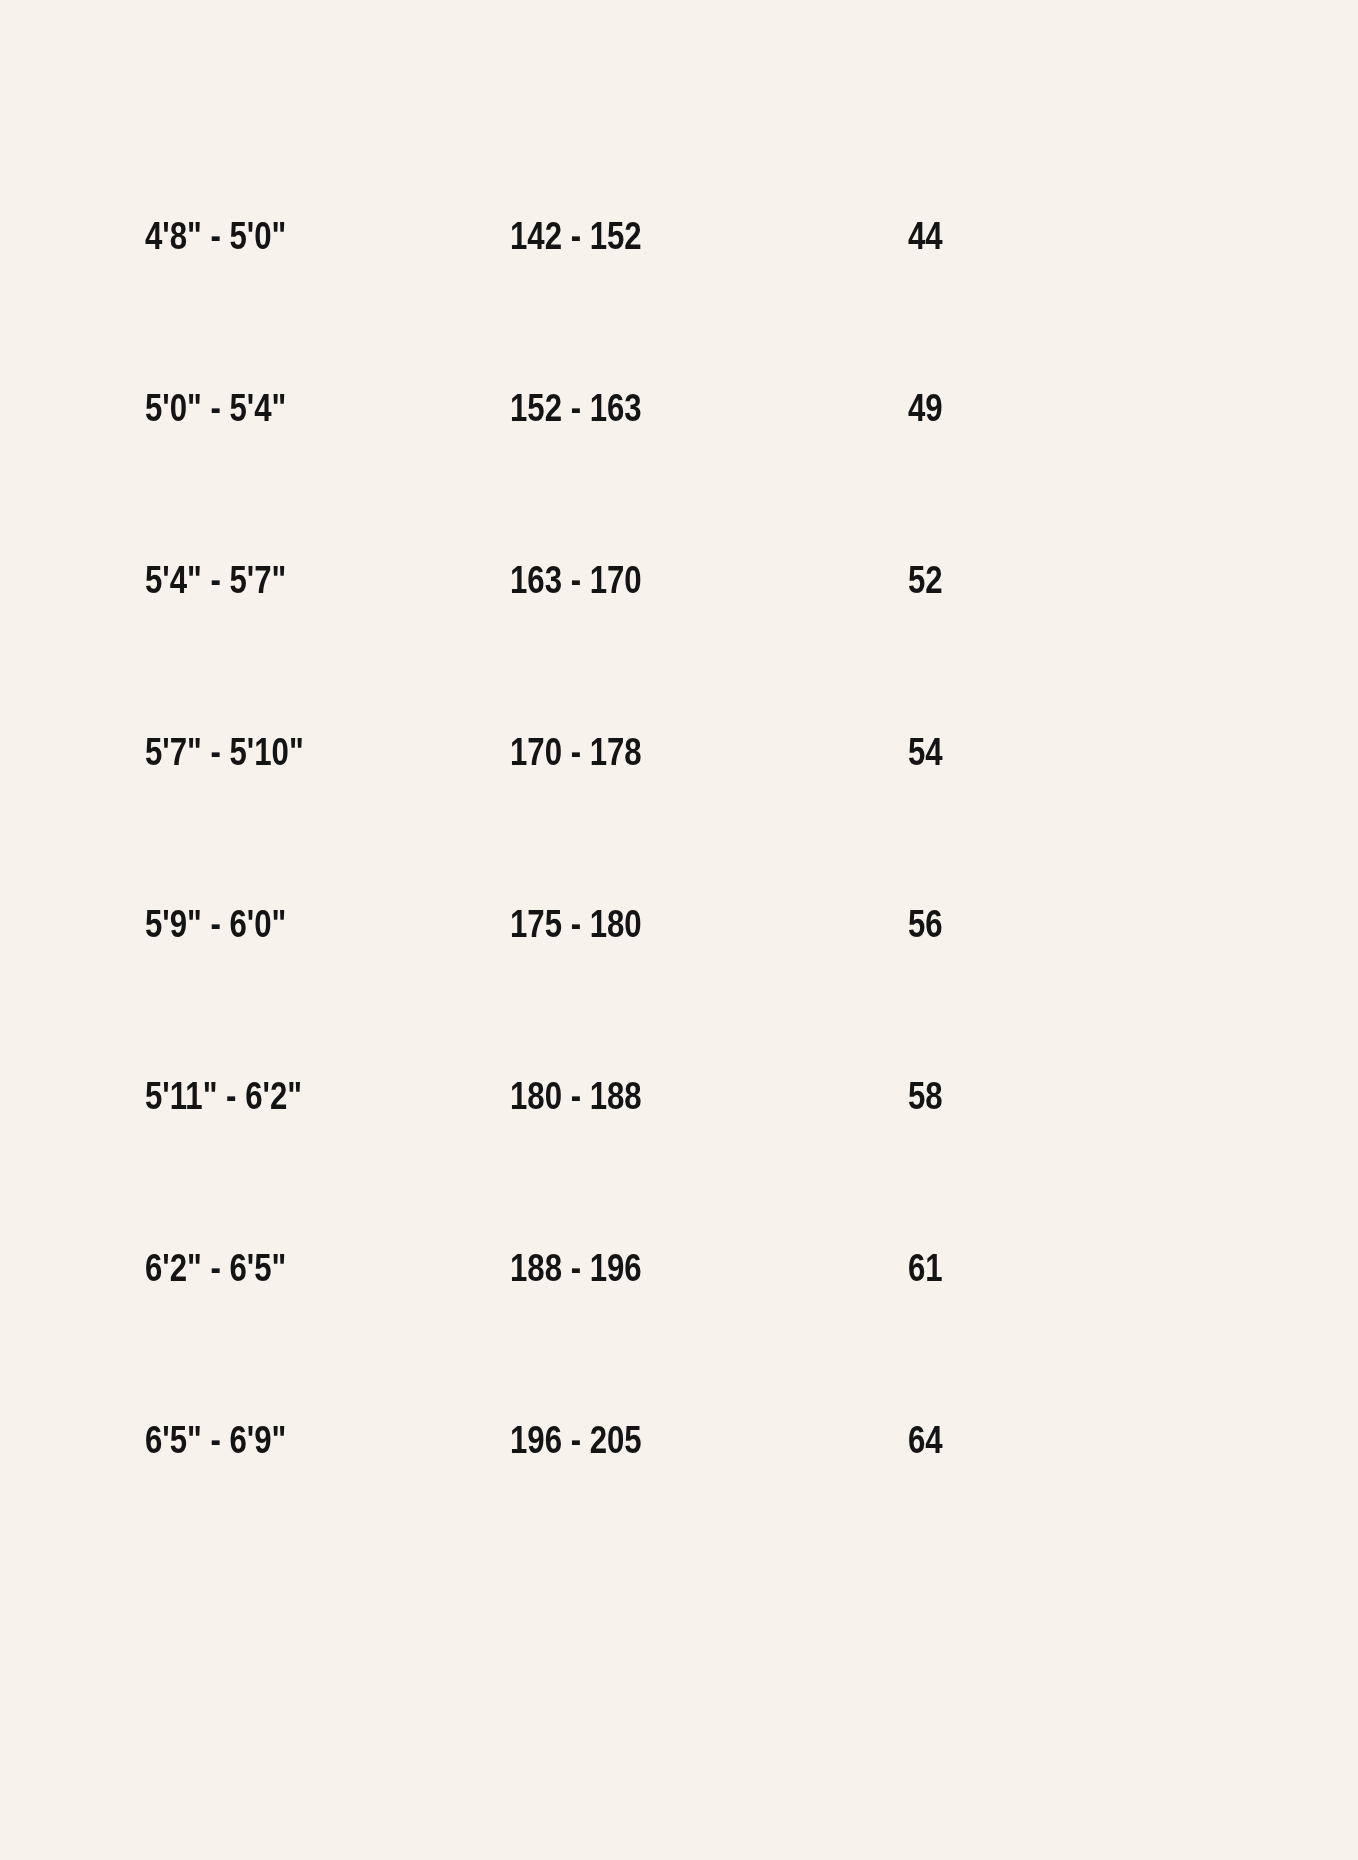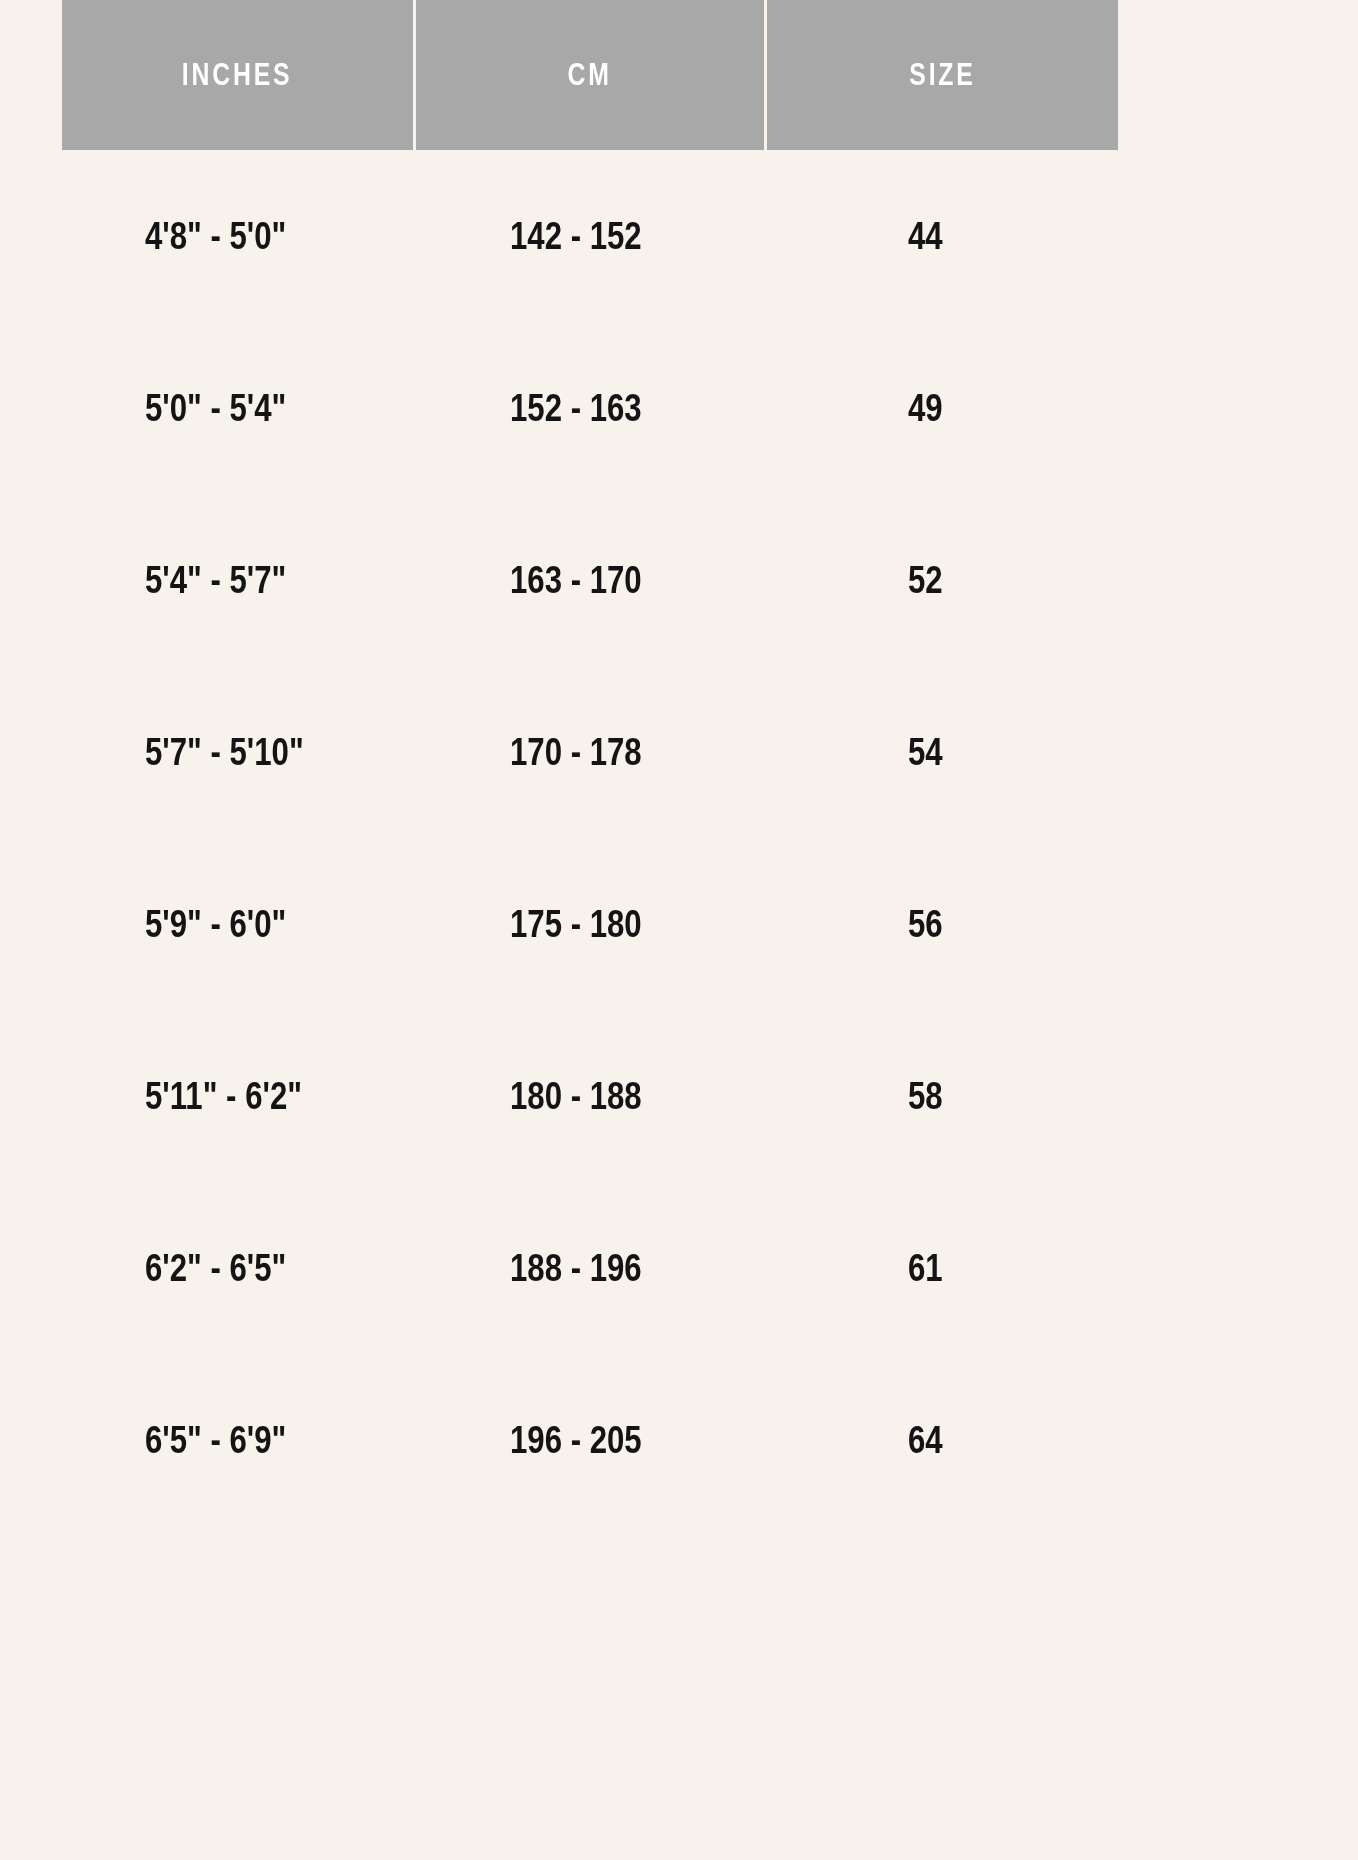--- a/index.html
+++ b/index.html
@@ -93,31 +93,20 @@
     justify-content: flex-start;
     transform: scaleX(0.82);
     transform-origin: left center;
   }
 </style>
 </head>
 <body>
 
 <div class="chart">
 
-  <div class="header-row">
-    <div class="header-cell col-inches">
-      <span class="header-label">INCHES</span>
-    </div>
-    <div class="header-cell col-cm">
-      <span class="header-label">CM</span>
-    </div>
-    <div class="header-cell col-size">
-      <span class="header-label">SIZE</span>
-    </div>
-  </div>
 
   <div class="body">
 
     <div class="row">
       <div class="cell cell-inches">4'8" - 5'0"</div>
       <div class="cell cell-cm">142 - 152</div>
       <div class="cell cell-size">44</div>
     </div>
 
     <div class="row">

